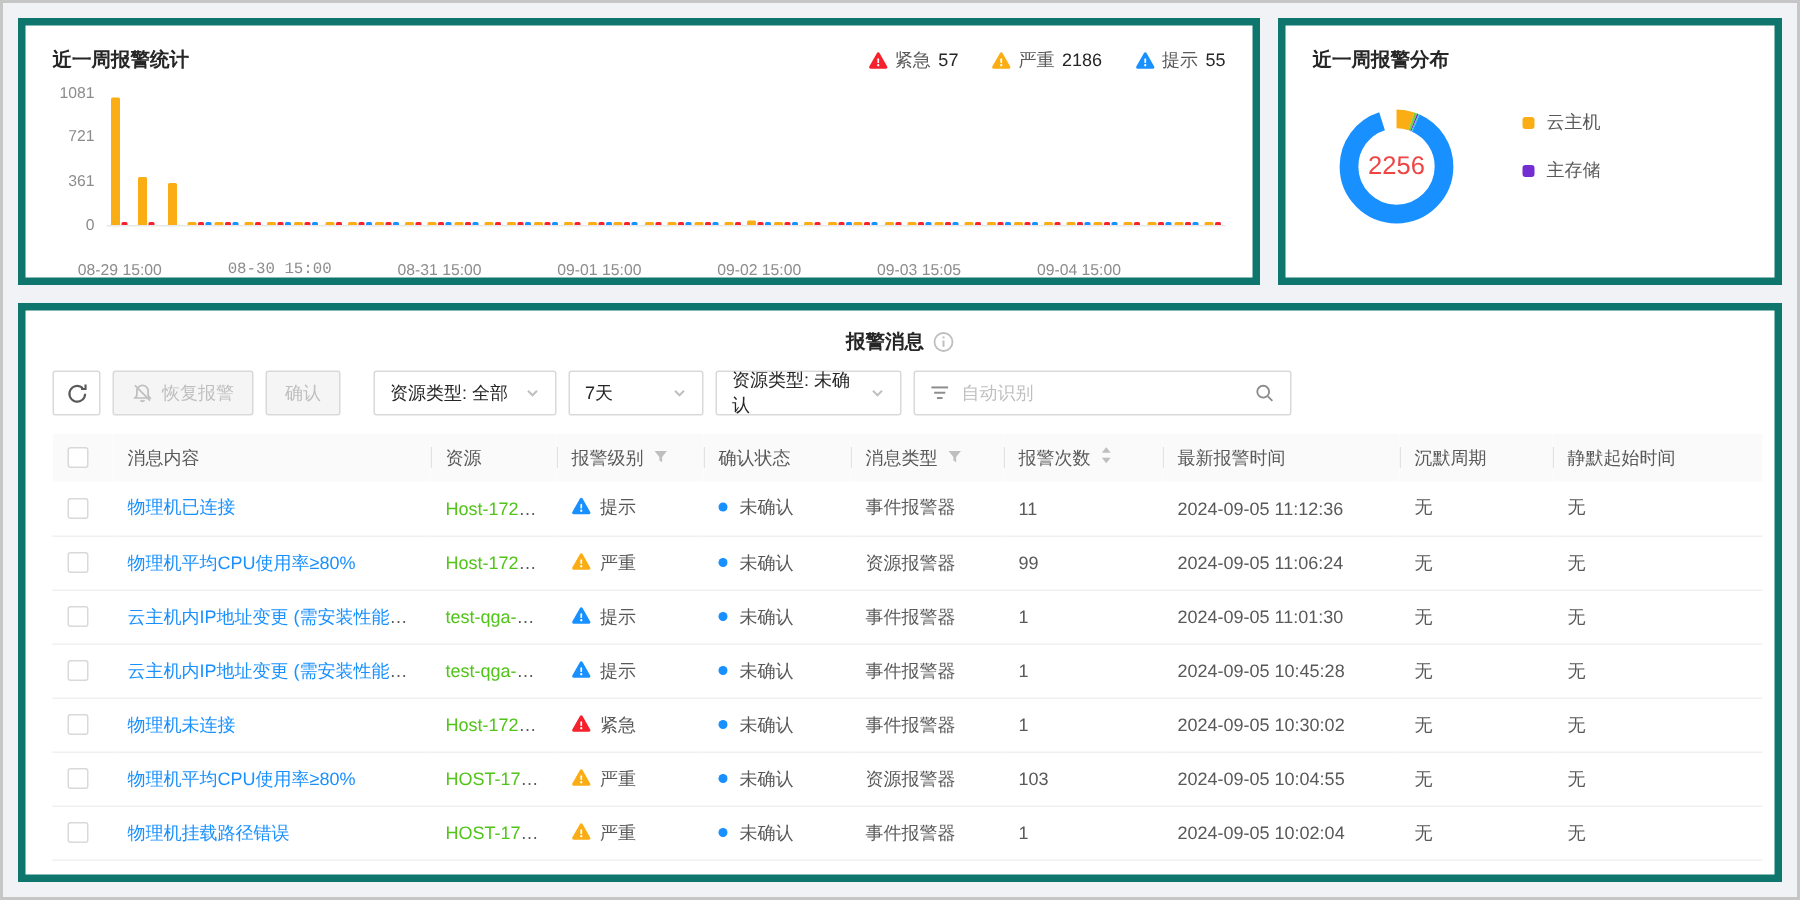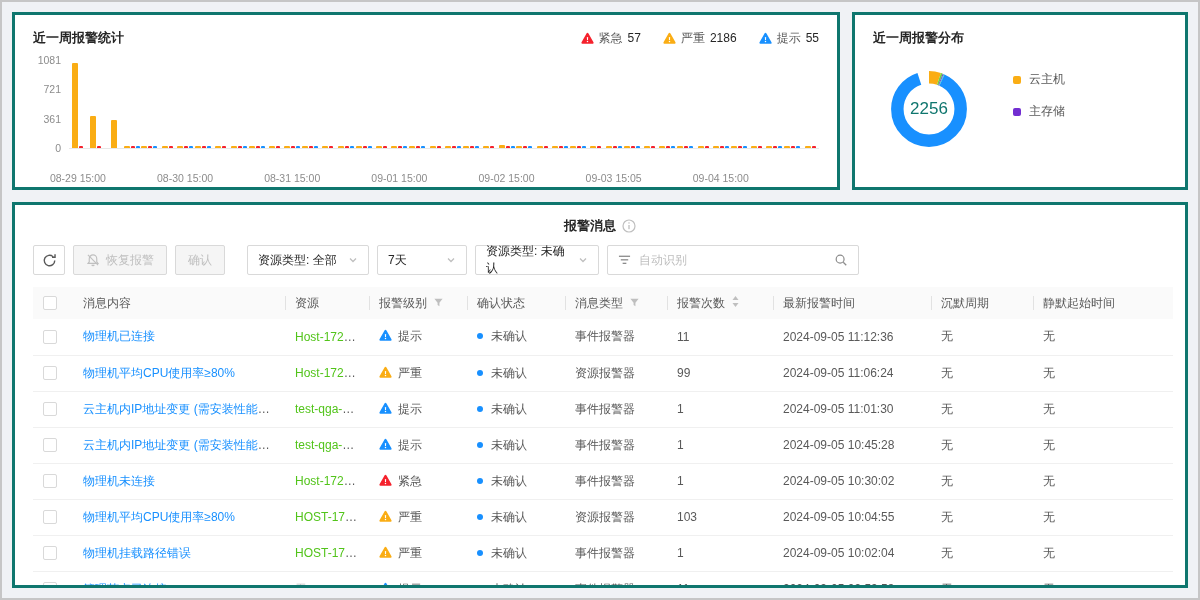--- a/index.html
+++ b/index.html
@@ -4,21 +4,21 @@
 <style>
   * { box-sizing: border-box; margin: 0; padding: 0; }
   html,body { width:1200px; height:600px; overflow:hidden; }
   body {
     font-family: "Liberation Sans", "DejaVu Sans", sans-serif;
     background:#f0f2f5;
     border:2px solid #c6c6c6;
     font-size:12px; color:#595959;
   }
   .page { padding:10px; height:100%; display:flex; flex-direction:column; gap:12px; }
-  .card { background:#fff; border:3px solid #0f766e; }
+  .card { background:#fff; border:5px solid #0f766e; }
   .top-row { display:flex; gap:12px; height:178px; }
   .stats-card { flex:1; padding:14px 18px 8px 18px; }
   .dist-card { width:336px; padding:14px 18px; }
   .card-head { display:flex; justify-content:space-between; align-items:center; }
   .card-title { font-size:13px; font-weight:bold; color:#262626; }
 
   
   .legend { display:flex; gap:22px; align-items:center; }
   .legend-item { display:flex; align-items:center; gap:5px; font-size:12px; color:#595959; }
   .legend-item .lc { color:#262626; }
@@ -28,21 +28,21 @@
   .plot { flex:1; position:relative; }
   .bars { display:flex; align-items:flex-end; height:88px; border-bottom:1px solid #e8e8e8; }
   .bar-slot { flex:1; display:flex; align-items:flex-end; justify-content:center; gap:1px; }
   .bar { border-radius:1px 1px 0 0; }
   .xticks { position:relative; height:16px; margin-top:23px; }
   .xtick { position:absolute; transform:translateX(-50%); font-size:10.5px; color:#8c8c8c; white-space:nowrap; }
 
   
   .dist-body { display:flex; margin-top:14px; }
   .donut-wrap { position:relative; width:96px; height:96px; margin-left:8px; flex:none; }
-  .donut-total { position:absolute; left:0; top:0; width:96px; height:96px; display:flex; align-items:center; justify-content:center; font-size:17px; color:#0f766e; }
+  .donut-total { position:absolute; left:0; top:0; width:96px; height:96px; display:flex; align-items:center; justify-content:center; font-size:17px; color:#ef4444; }
   .dist-legend { display:flex; gap:30px; margin-left:36px; margin-top:10px; }
   .dl-col { display:flex; flex-direction:column; gap:15px; }
   .dl-item { display:flex; align-items:center; gap:8px; font-size:12px; color:#595959; white-space:nowrap; }
   .dl-dot { width:8px; height:8px; border-radius:2px; flex:none; }
 
   
   .messages-card { flex:1; padding:12px 18px 0 18px; overflow:hidden; }
   .msg-title-row { display:flex; align-items:center; gap:6px;justify-content:center; }
   .toolbar { display:flex; align-items:center; gap:8px; margin-top:10px; }
   .btn { height:30px; border:1px solid #d9d9d9; background:#fff; border-radius:2px;
@@ -308,21 +308,21 @@
                 <div class="bar" style="background: rgb(245, 34, 45); width: 4px; height: 2px;"></div>
                 <div class="bar" style="background: rgb(24, 144, 255); width: 4px; height: 2px;"></div>
               </div>
               <div class="bar-slot">
                 <div class="bar" style="background: rgb(250, 173, 20); width: 6px; height: 2.11656px;"></div>
                 <div class="bar" style="background: rgb(245, 34, 45); width: 4px; height: 2px;"></div>
               </div>
             </div>
           <div class="xticks" id="bar-xticks">
               <div class="xtick" style="left: 1.19048%;">08-29 15:00</div>
-              <div class="xtick" style="left: 15.4762%;">08-30 15:00</div>
+              <div class="xtick" style="left: 15.4762%; font-family: Liberation Mono, monospace;">08-30 15:00</div>
               <div class="xtick" style="left: 29.7619%;">08-31 15:00</div>
               <div class="xtick" style="left: 44.0476%;">09-01 15:00</div>
               <div class="xtick" style="left: 58.3333%;">09-02 15:00</div>
               <div class="xtick" style="left: 72.619%;">09-03 15:05</div>
               <div class="xtick" style="left: 86.9048%;">09-04 15:00</div>
             </div>
         </div>
       </div>
     </div>
 

